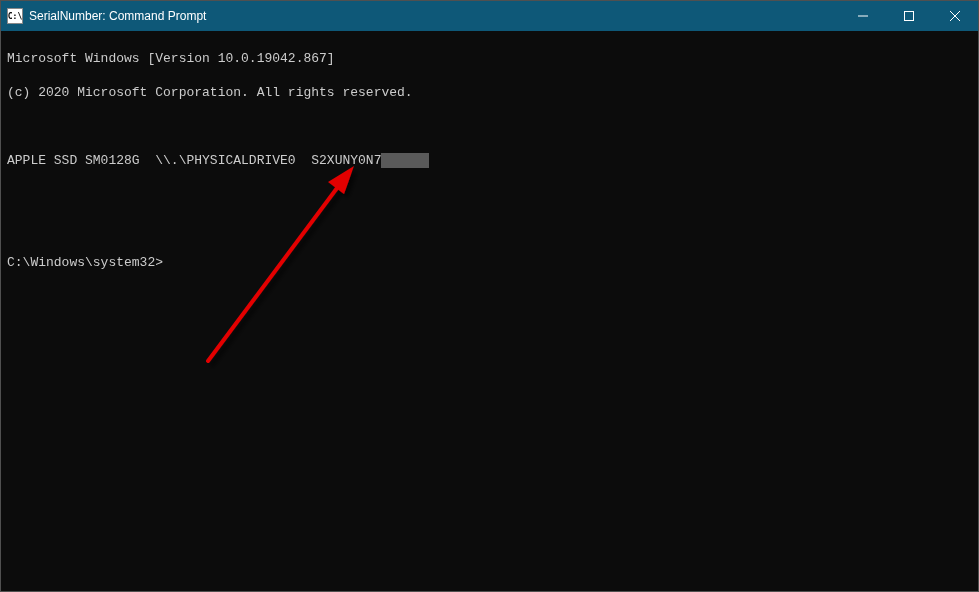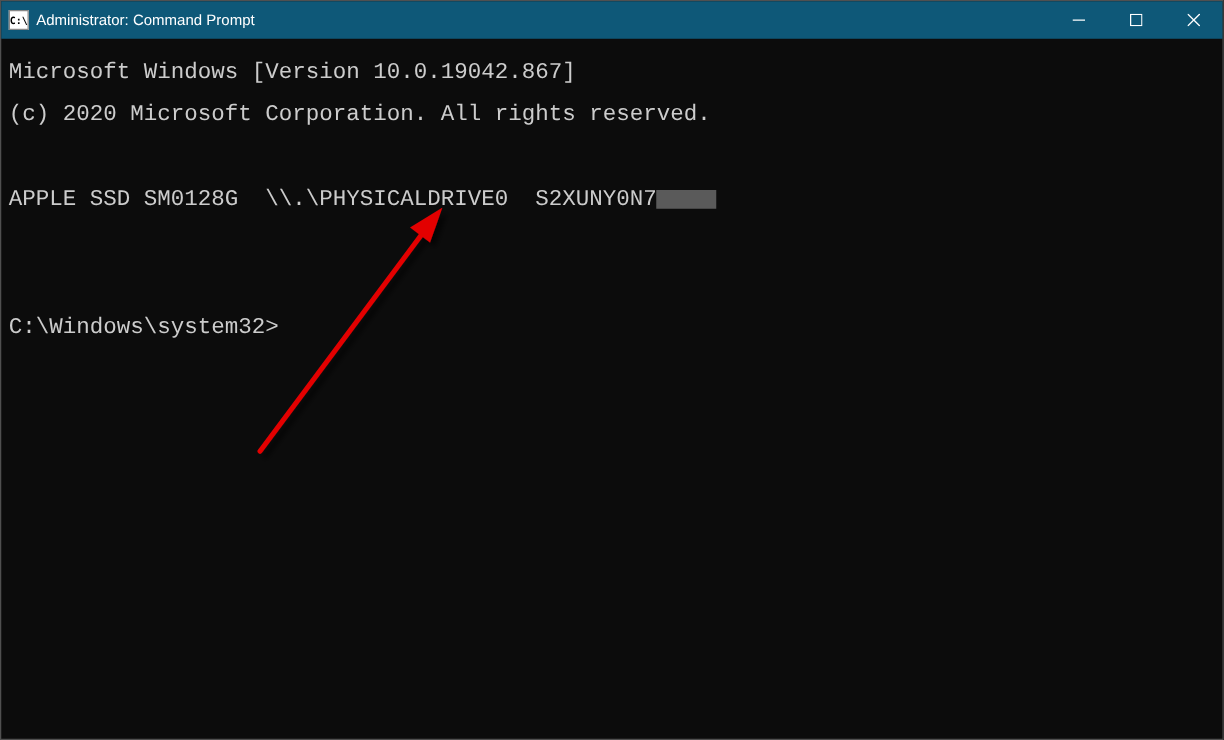--- a/index.html
+++ b/index.html
@@ -56,21 +56,21 @@
       width: 46px;
       height: 100%;
       display: flex;
       align-items: center;
       justify-content: center;
       color: #fff;
     }
     .content {
       padding: 2px 6px;
       color: #cccccc;
-      font-size: 18px;
+      font-size: 13px;
       line-height: 17px;
       white-space: pre;
       font-family: Consolas, 'Courier New', monospace;
       height: calc(100% - 30px);
       position: relative;
     }
     .line {
       min-height: 17px;
     }
     .prompt-command {
@@ -102,21 +102,21 @@
     }
   </style>
 </head>
 <body>
 
 <div class="window">
   <div class="titlebar">
     <div class="titlebar-icon">
       <span>C:\</span>
     </div>
-    <span class="titlebar-title">Administrator: Command Prompt</span>
+    <span class="titlebar-title">SerialNumber: Command Prompt</span>
     <div class="titlebar-controls">
       <div class="titlebar-btn">
         <svg width="10" height="10" viewBox="0 0 10 10">
           <line x1="0" y1="5" x2="10" y2="5" stroke="#fff" stroke-width="1"></line>
         </svg>
       </div>
       <div class="titlebar-btn">
         <svg width="10" height="10" viewBox="0 0 10 10">
           <rect x="0.5" y="0.5" width="9" height="9" stroke="#fff" stroke-width="1" fill="none"></rect>
         </svg>

